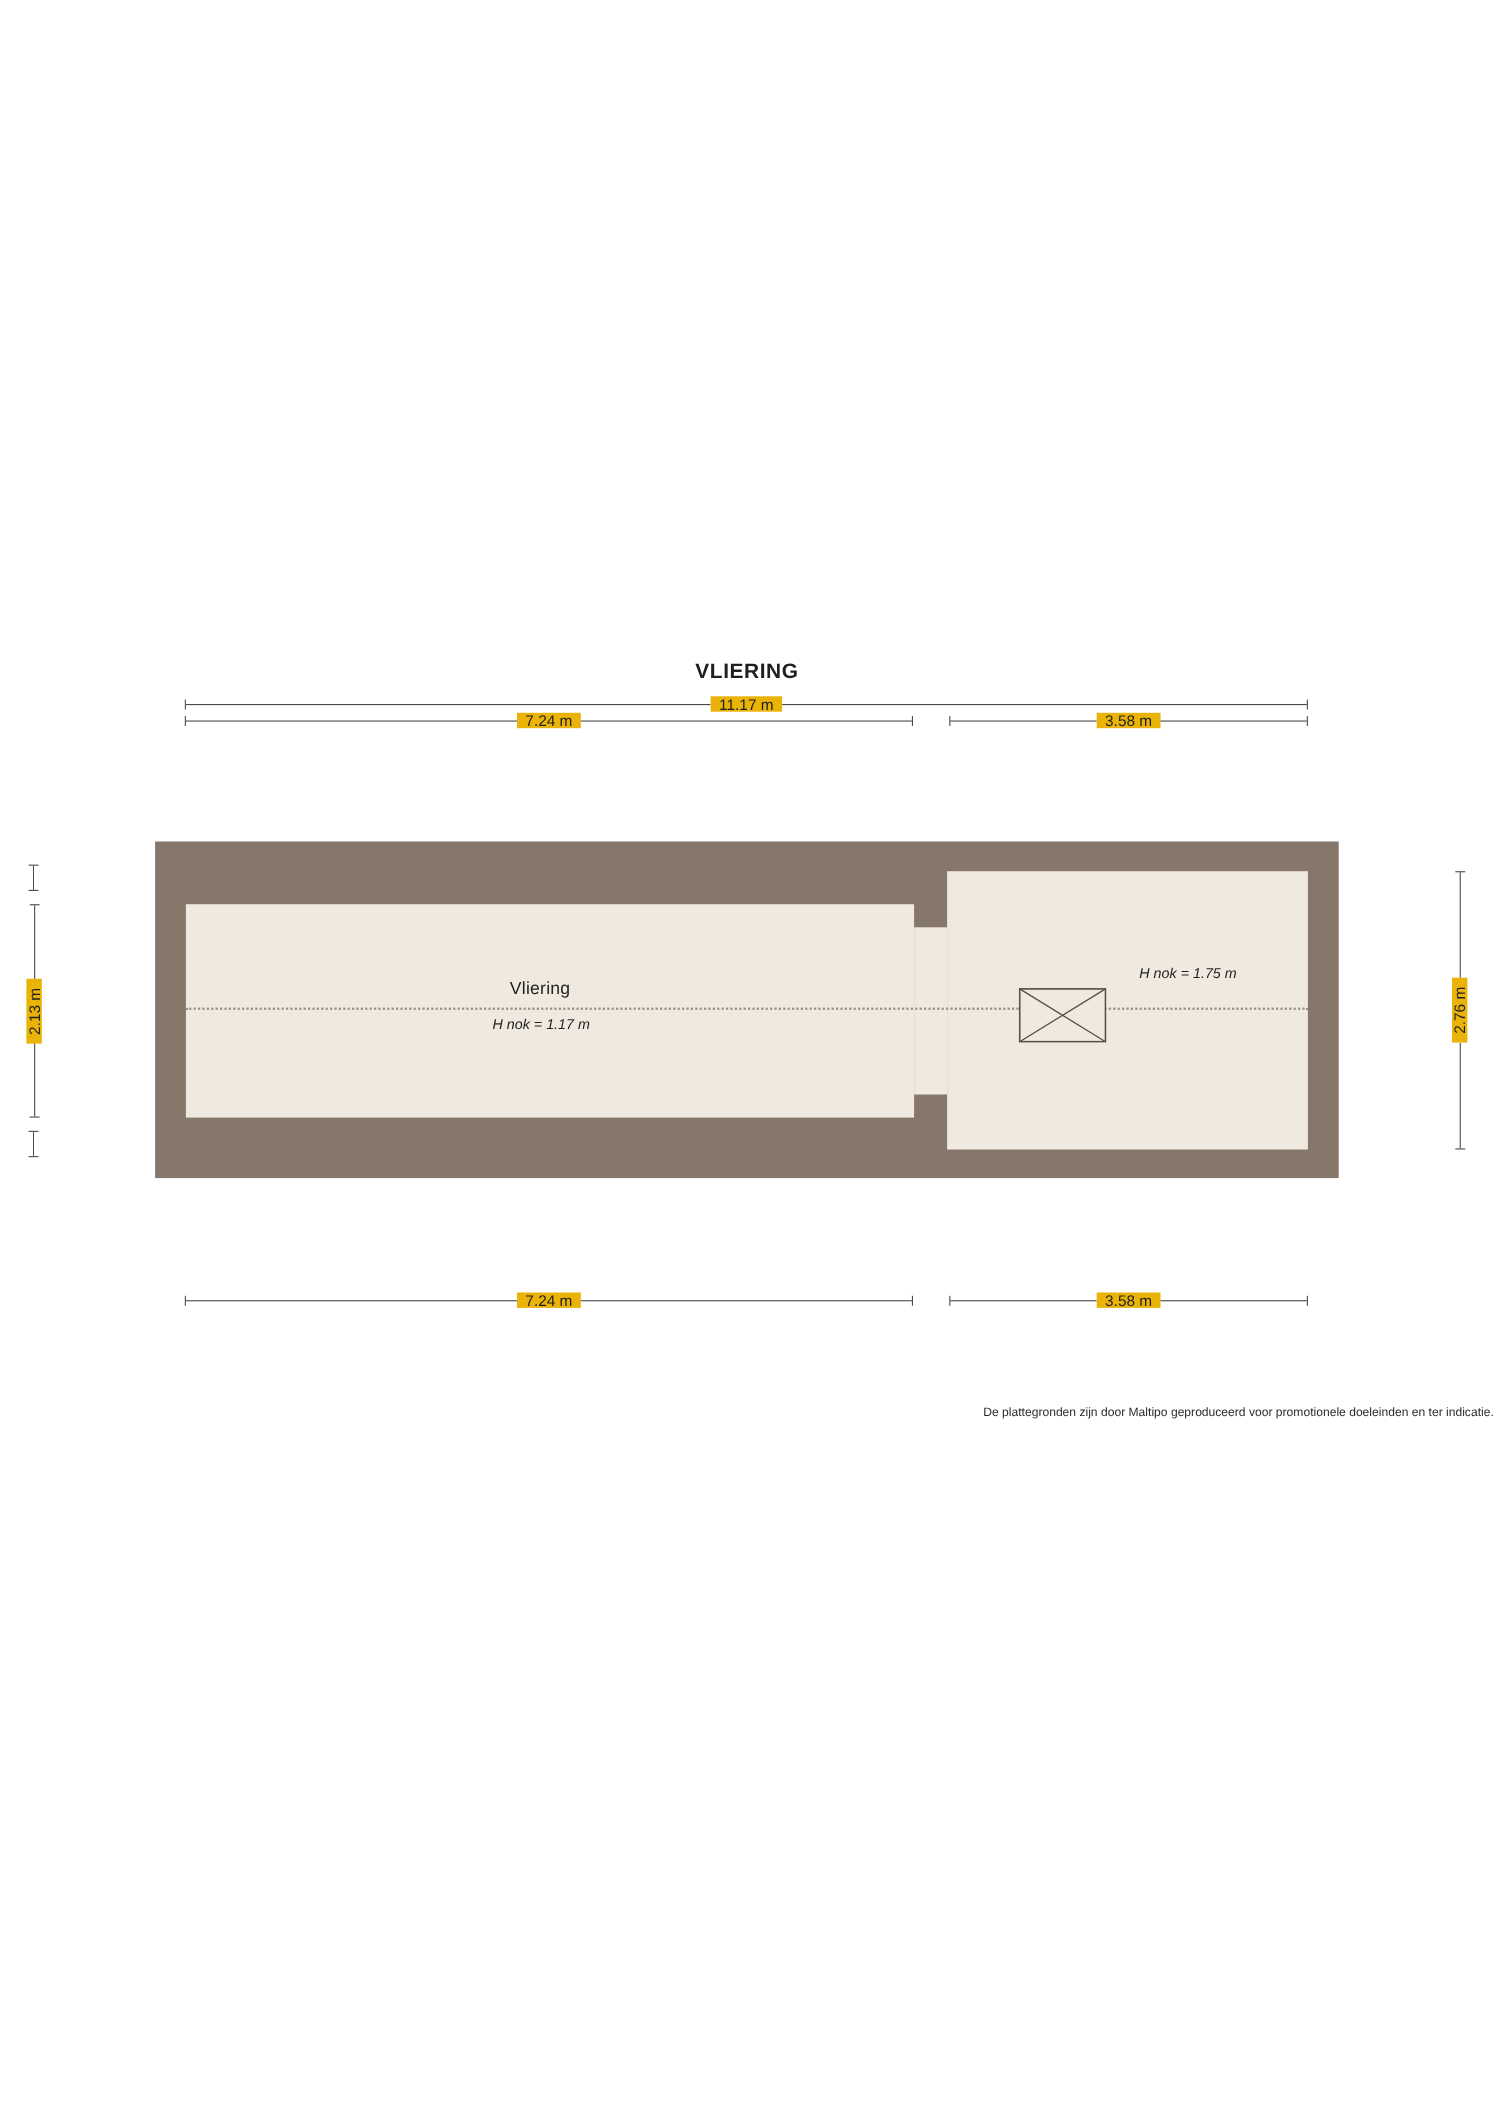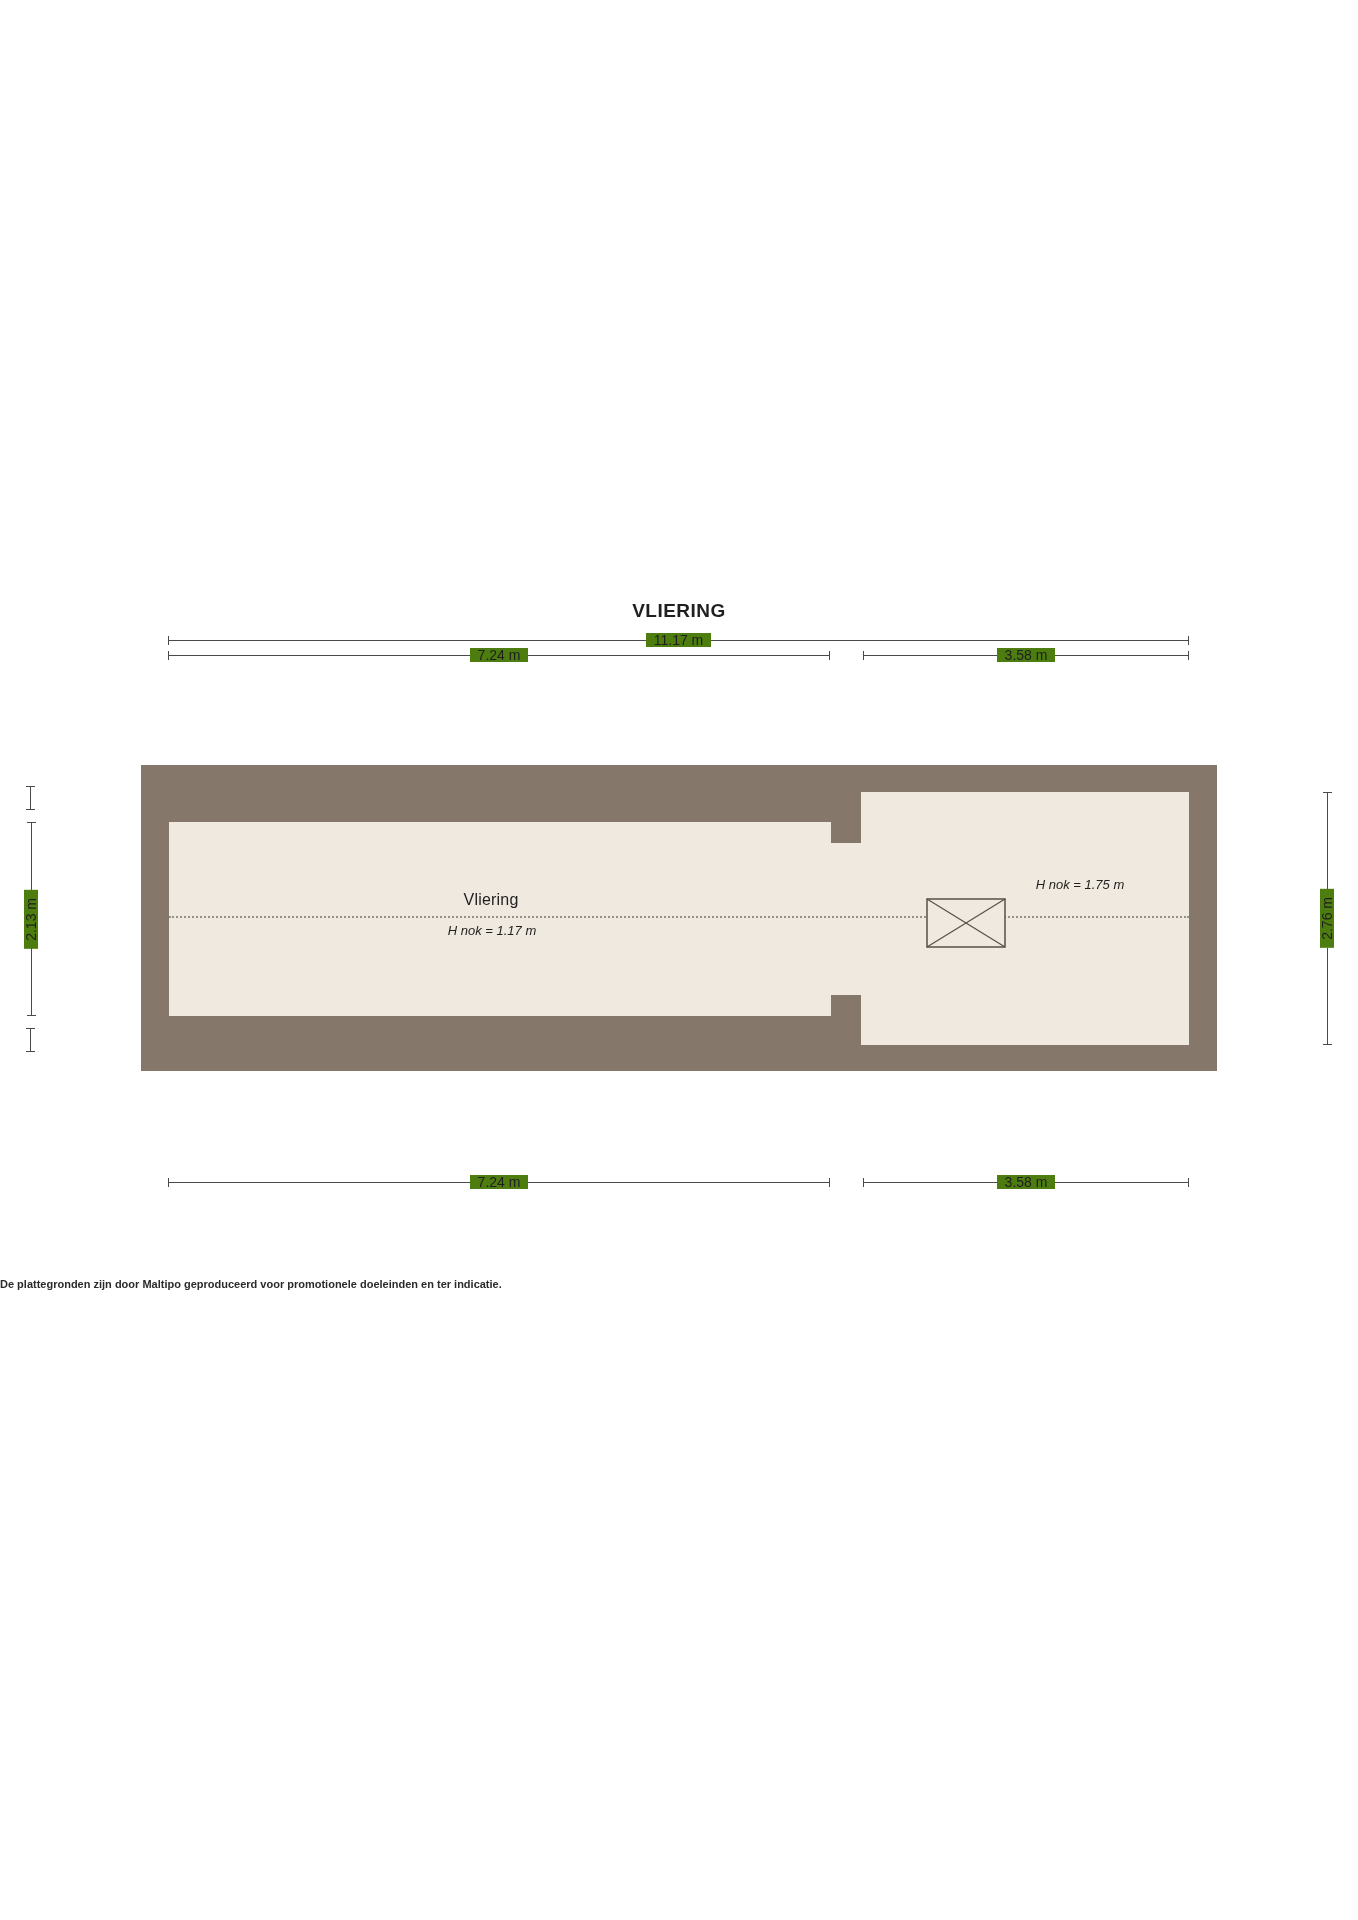--- a/index.html
+++ b/index.html
@@ -12,21 +12,21 @@
     font-size:19px;font-weight:600;letter-spacing:.5px;color:var(--text,#1f1f1f);
   }
   
   .dim-h{
     position:absolute;height:18px;display:flex;align-items:center;
   }
   .dim-h .seg{flex:1;height:1px;background:var(--dimension-line,#4a4a4a);}
   .dim-h .tick{width:1px;height:9px;background:var(--dimension-line,#4a4a4a);}
   .dim-label{
     font-size:14px;line-height:14px;color:var(--text,#1f1f1f);
-    padding:0 8px;white-space:nowrap;background:#4d7c0f;
+    padding:0 8px;white-space:nowrap;background:#eab308;
   }
   .dim-v{
     position:absolute;width:18px;display:flex;flex-direction:column;align-items:center;
   }
   .dim-v .seg{flex:1;width:1px;background:var(--dimension-line,#4a4a4a);}
   .dim-v .tick{height:1px;width:9px;background:var(--dimension-line,#4a4a4a);}
   .dim-v .dim-label{
     writing-mode:vertical-rl;transform:rotate(180deg);padding:8px 0;
   }
   .imark{
@@ -52,22 +52,22 @@
   .plan-label{
     position:absolute;width:220px;text-align:center;font-size:16px;
     color:var(--text,#1f1f1f);letter-spacing:.2px;
   }
   .hnok{
     position:absolute;width:220px;text-align:center;font-size:13px;
     font-style:italic;color:var(--text,#1f1f1f);
   }
   
   .footer{
-    position:absolute;left:0;right:0;top:1277px;text-align:left;
-    font-size:11px;line-height:14.5px;color:#2b2b2b;font-weight:bold;
+    position:absolute;left:0;right:0;top:1277px;text-align:right;
+    font-size:11px;line-height:14.5px;color:#2b2b2b;
   }
 </style>
 </head>
 <body>
 
 <div class="page">
 
   <div class="title">VLIERING</div>
 
   <div class="dim-h" style="left:168px;top:631px;width:1021px">

